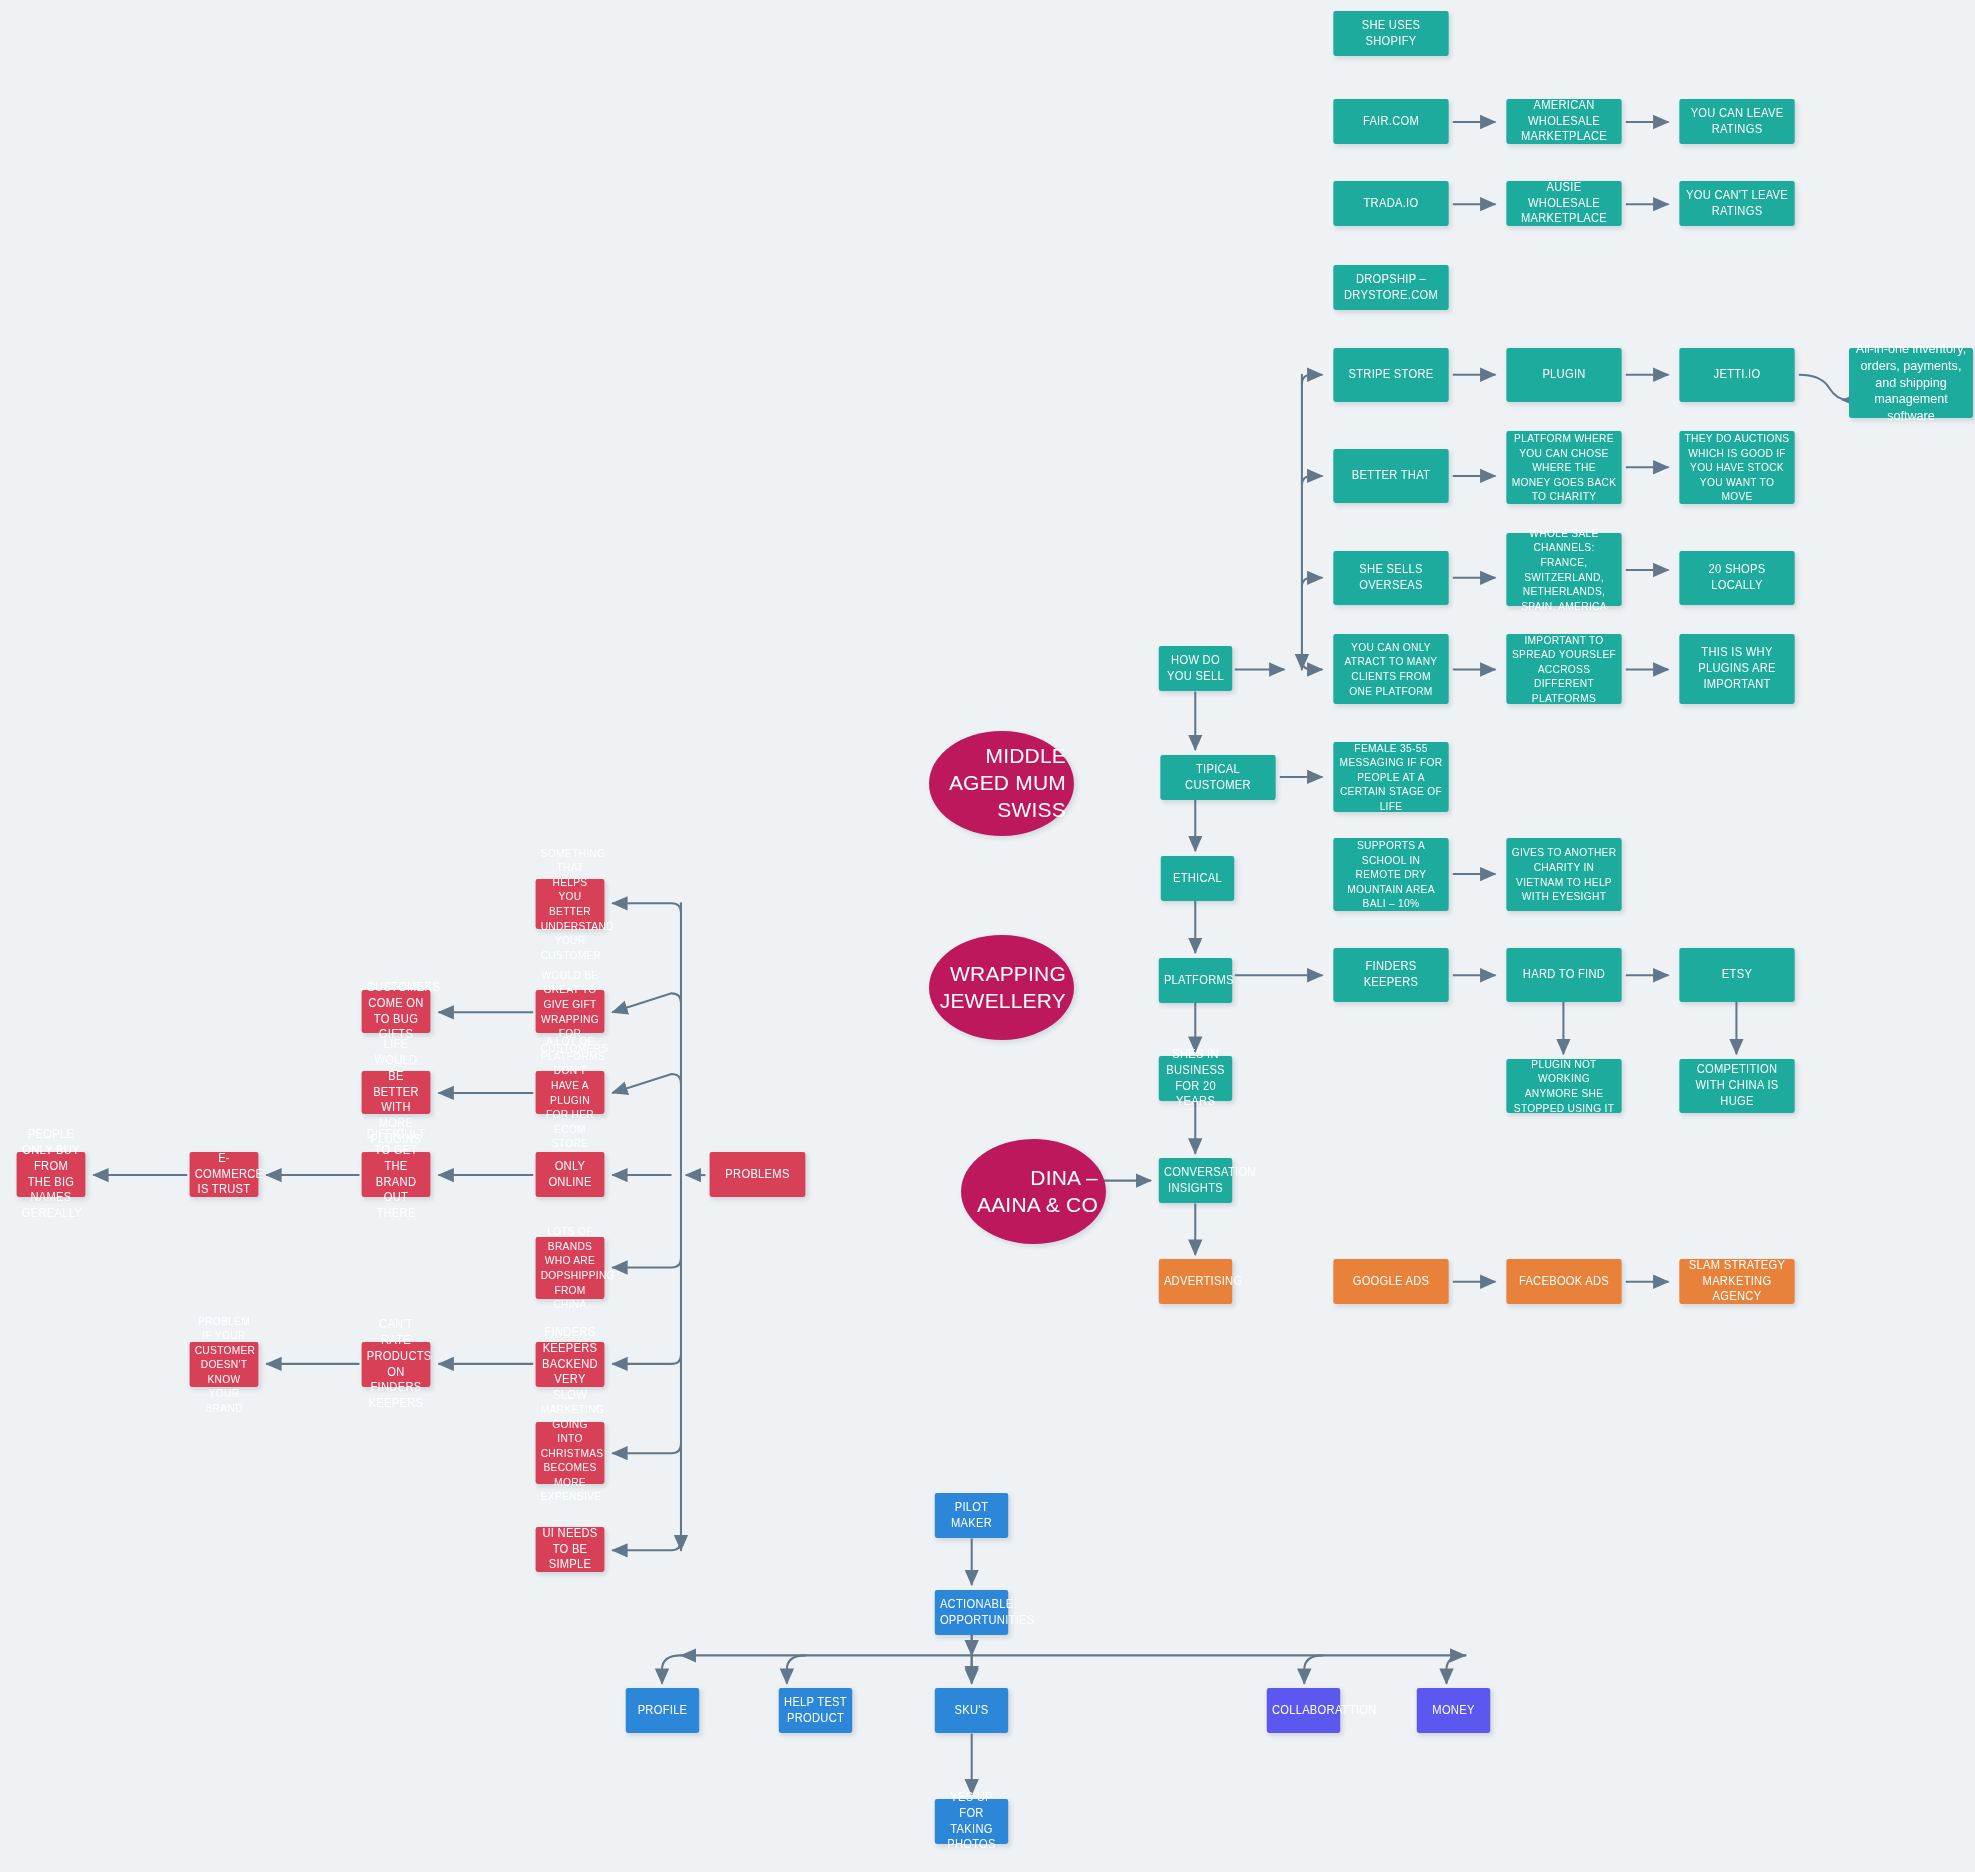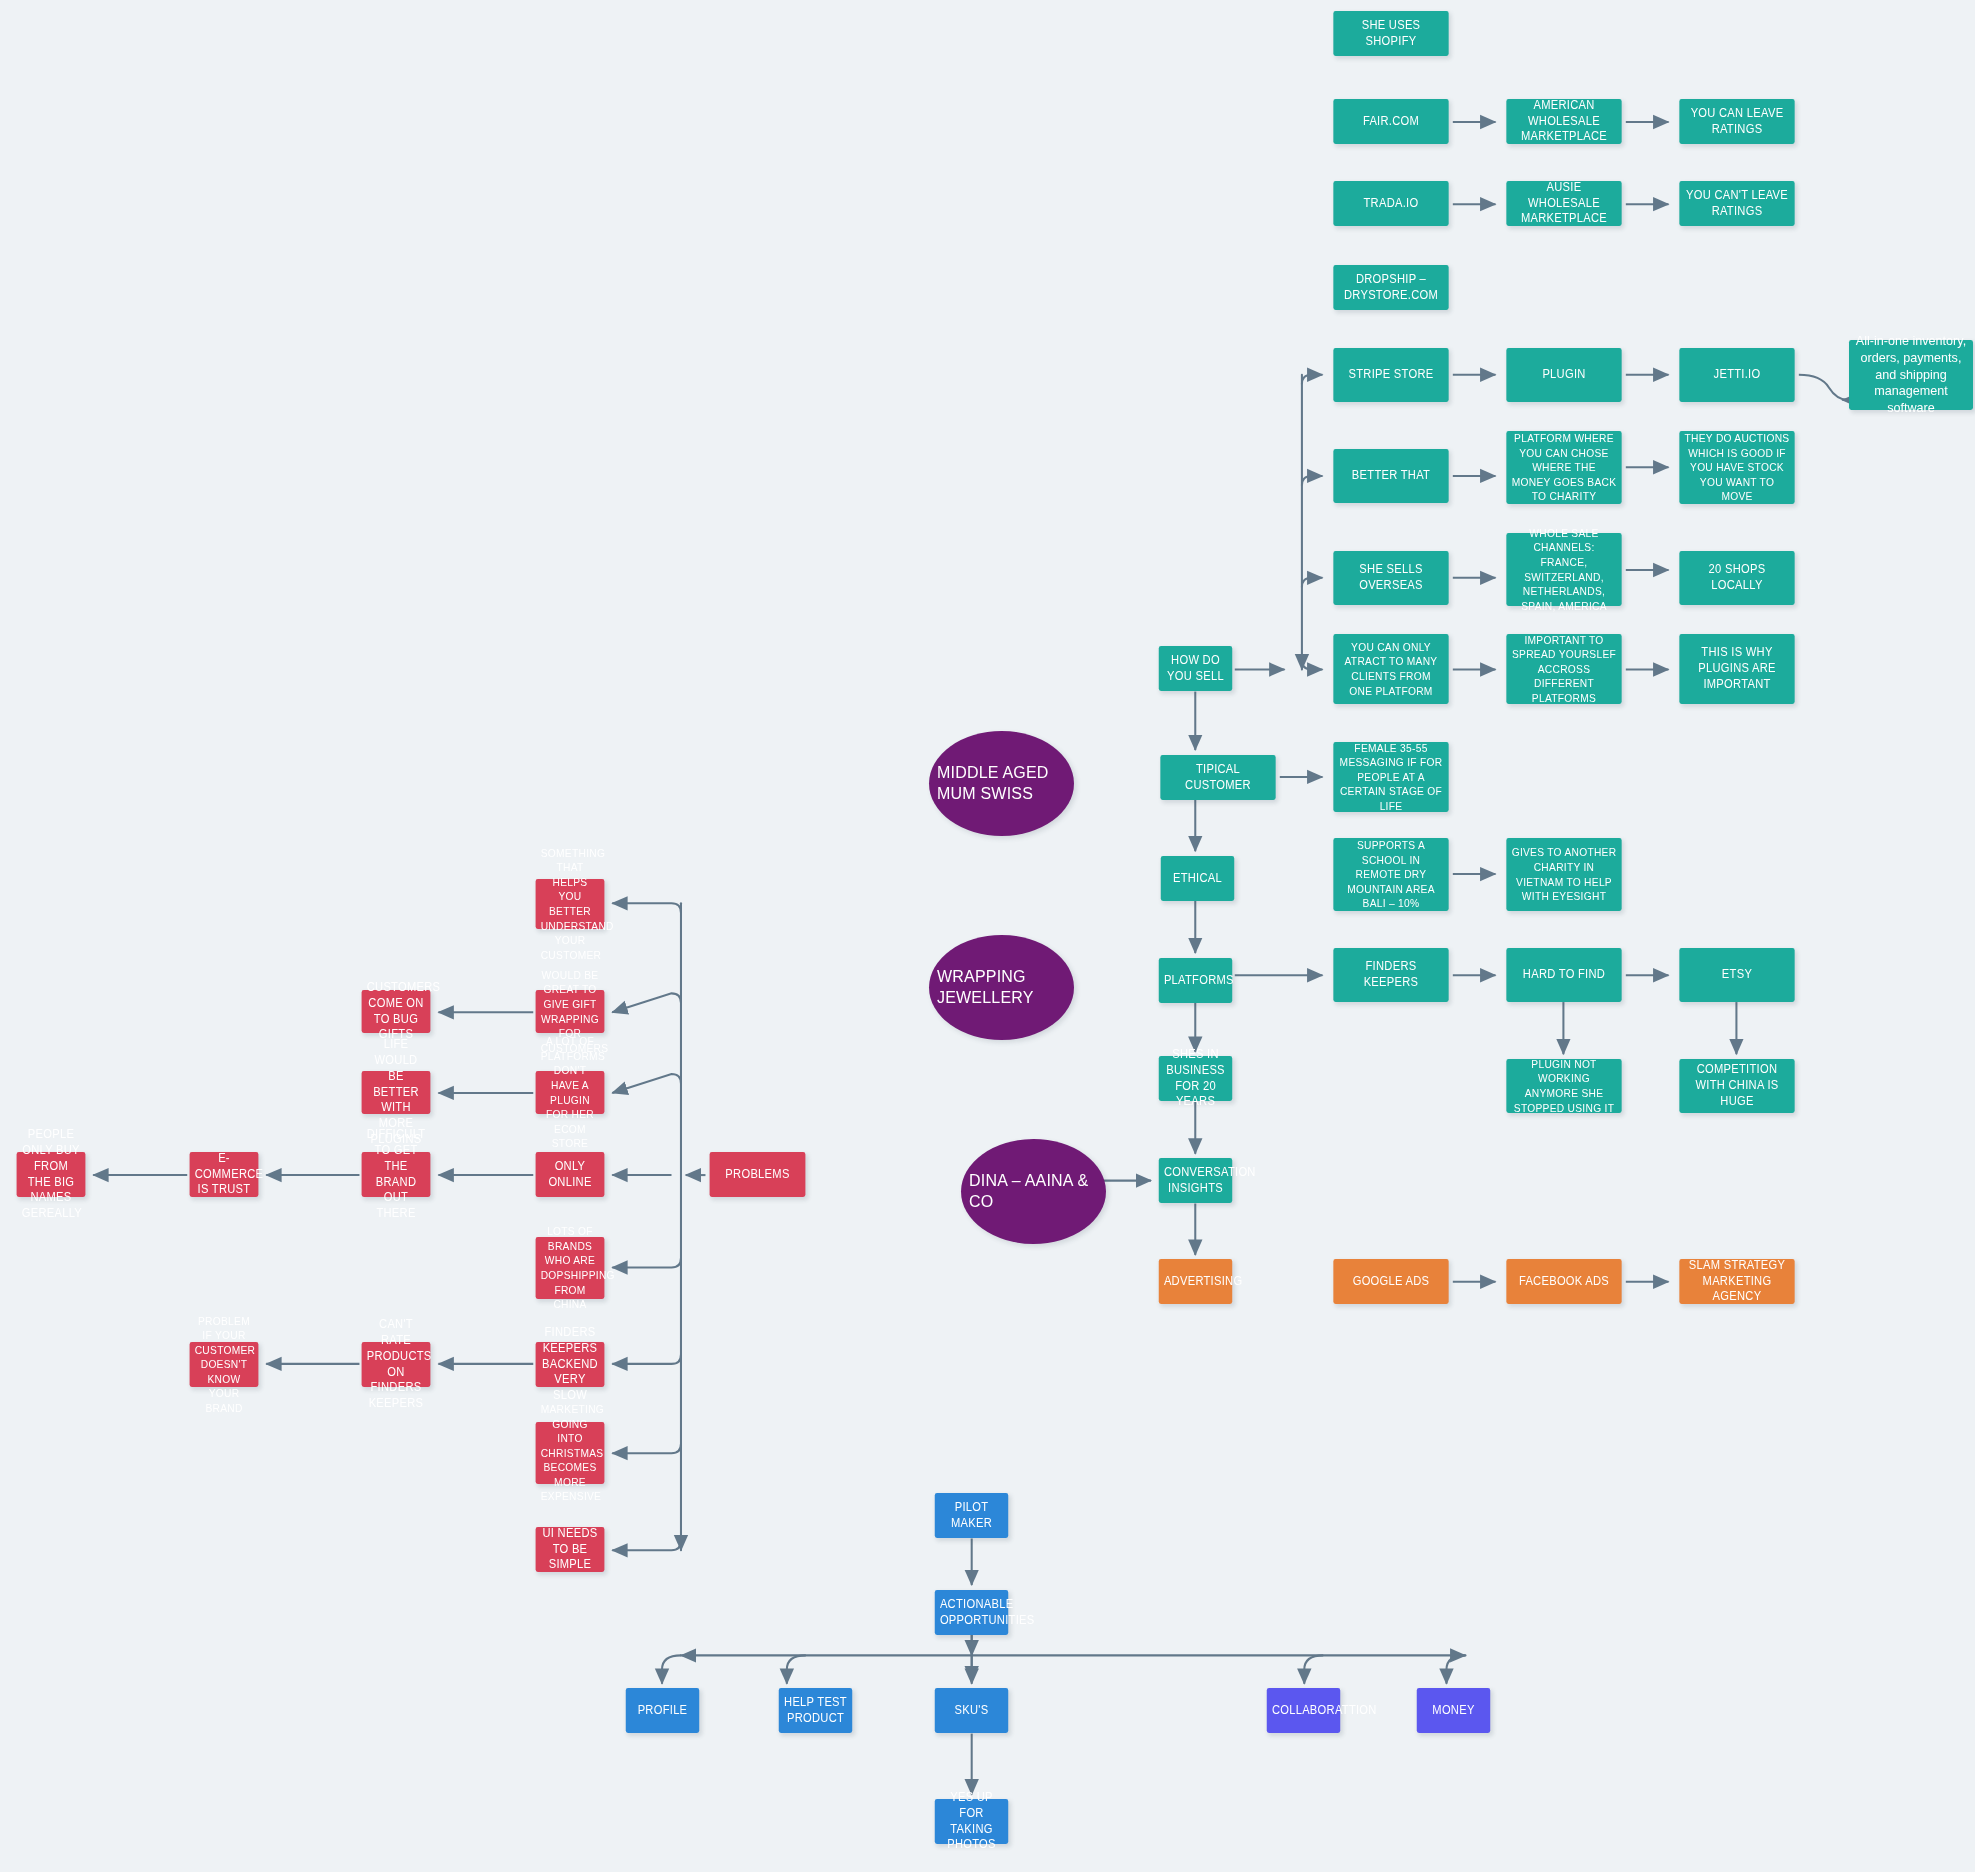--- a/index.html
+++ b/index.html
@@ -29,32 +29,33 @@
     transform:scaleX(.93);
   }
   .node span{display:block;width:100%;}
   .teal{background:#1CAB9C;}
   .red{background:#D84058;}
   .orange{background:#E8823A;}
   .blue{background:#2C87D8;}
   .purple{background:#5B57EF;}
   .circle{
     position:absolute;border-radius:50%;
-    background:#701a75;color:#fff;
-    display:flex;align-items:center;justify-content:center;text-align:left;
-    font-size:16px;line-height:1.28;letter-spacing:0.2px;
+    background:#be185d;color:#fff;
+    display:flex;align-items:center;justify-content:center;text-align:right;
+    font-size:21px;line-height:1.28;letter-spacing:0.2px;
     box-shadow:2.4px 2.4px 5.5px rgba(60,80,95,.16);
     box-sizing:border-box;padding:8px;
     transform:none;
   }
   .sentence{
     text-transform:none;
     font-size:12.6px;
     letter-spacing:0;
     transform:none;
+    margin-top:8px;
   }
   .small{font-size:11px;}
 </style>
 </head>
 <body>
 
 <div id="canvas">
   <svg class="edges" viewBox="0 0 2500 2370">
     <defs>
       <marker id="ah" markerWidth="9" markerHeight="9" refX="7.5" refY="4.5" orient="auto">

